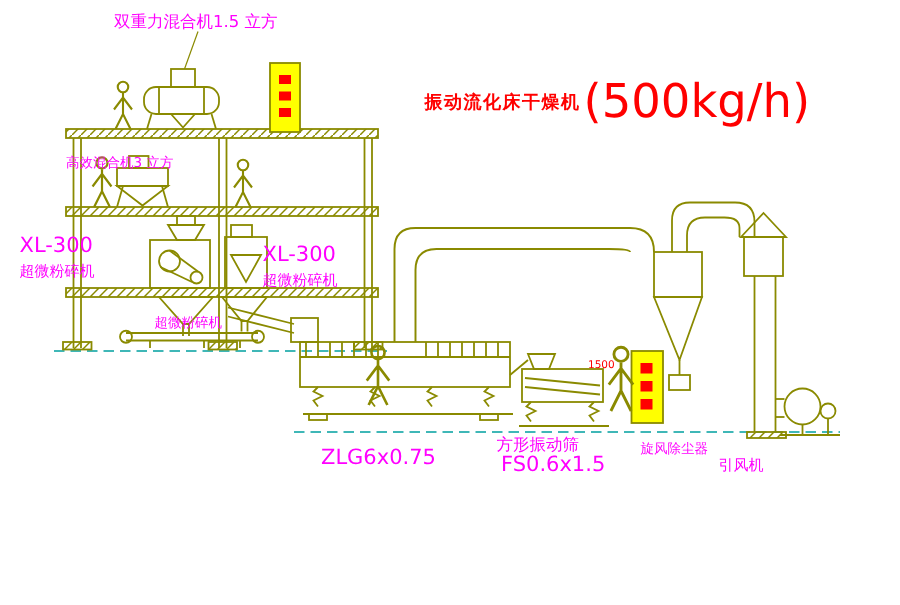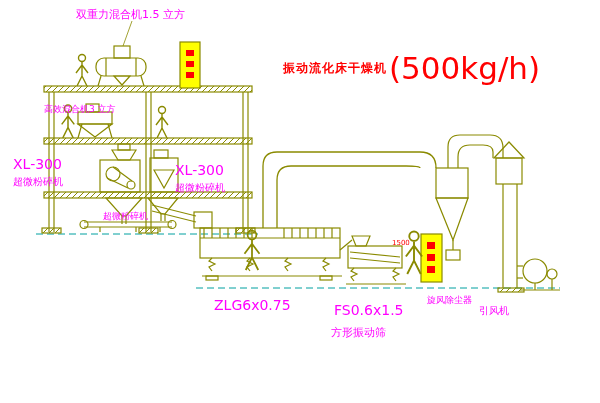--- a/index.html
+++ b/index.html
@@ -211,19 +211,19 @@
   </div>
 
   <div class="lbl" style="left:76px;top:9px;font-size:11px;">双重力混合机1.5 立方</div>
   <div class="lbl" style="left:44px;top:105px;font-size:9px;">高效混合机3 立方</div>
   <div class="lbl" style="left:13px;top:157px;font-size:14px;">XL-300</div>
   <div class="lbl" style="left:13px;top:177px;font-size:10px;">超微粉碎机</div>
   <div class="lbl" style="left:175px;top:163px;font-size:14px;">XL-300</div>
   <div class="lbl" style="left:175px;top:183px;font-size:10px;">超微粉碎机</div>
   <div class="lbl" style="left:103px;top:212px;font-size:9px;">超微粉碎机</div>
   <div class="lbl" style="left:214px;top:298px;font-size:14px;">ZLG6x0.75</div>
-  <div class="lbl" style="left:331px;top:291px;font-size:11px;margin-top:36px;">方形振动筛</div>
+  <div class="lbl" style="left:331px;top:291px;font-size:11px;">方形振动筛</div>
   <div class="lbl" style="left:334px;top:303px;font-size:14px;">FS0.6x1.5</div>
   <div class="lbl" style="left:427px;top:296px;font-size:9px;">旋风除尘器</div>
   <div class="lbl" style="left:479px;top:306px;font-size:10px;">引风机</div>
   <div class="lbl red" style="left:352px;top:240px;font-size:7px;margin-left:40px;">1500</div>
 
 </div>
 
 </body></html>

